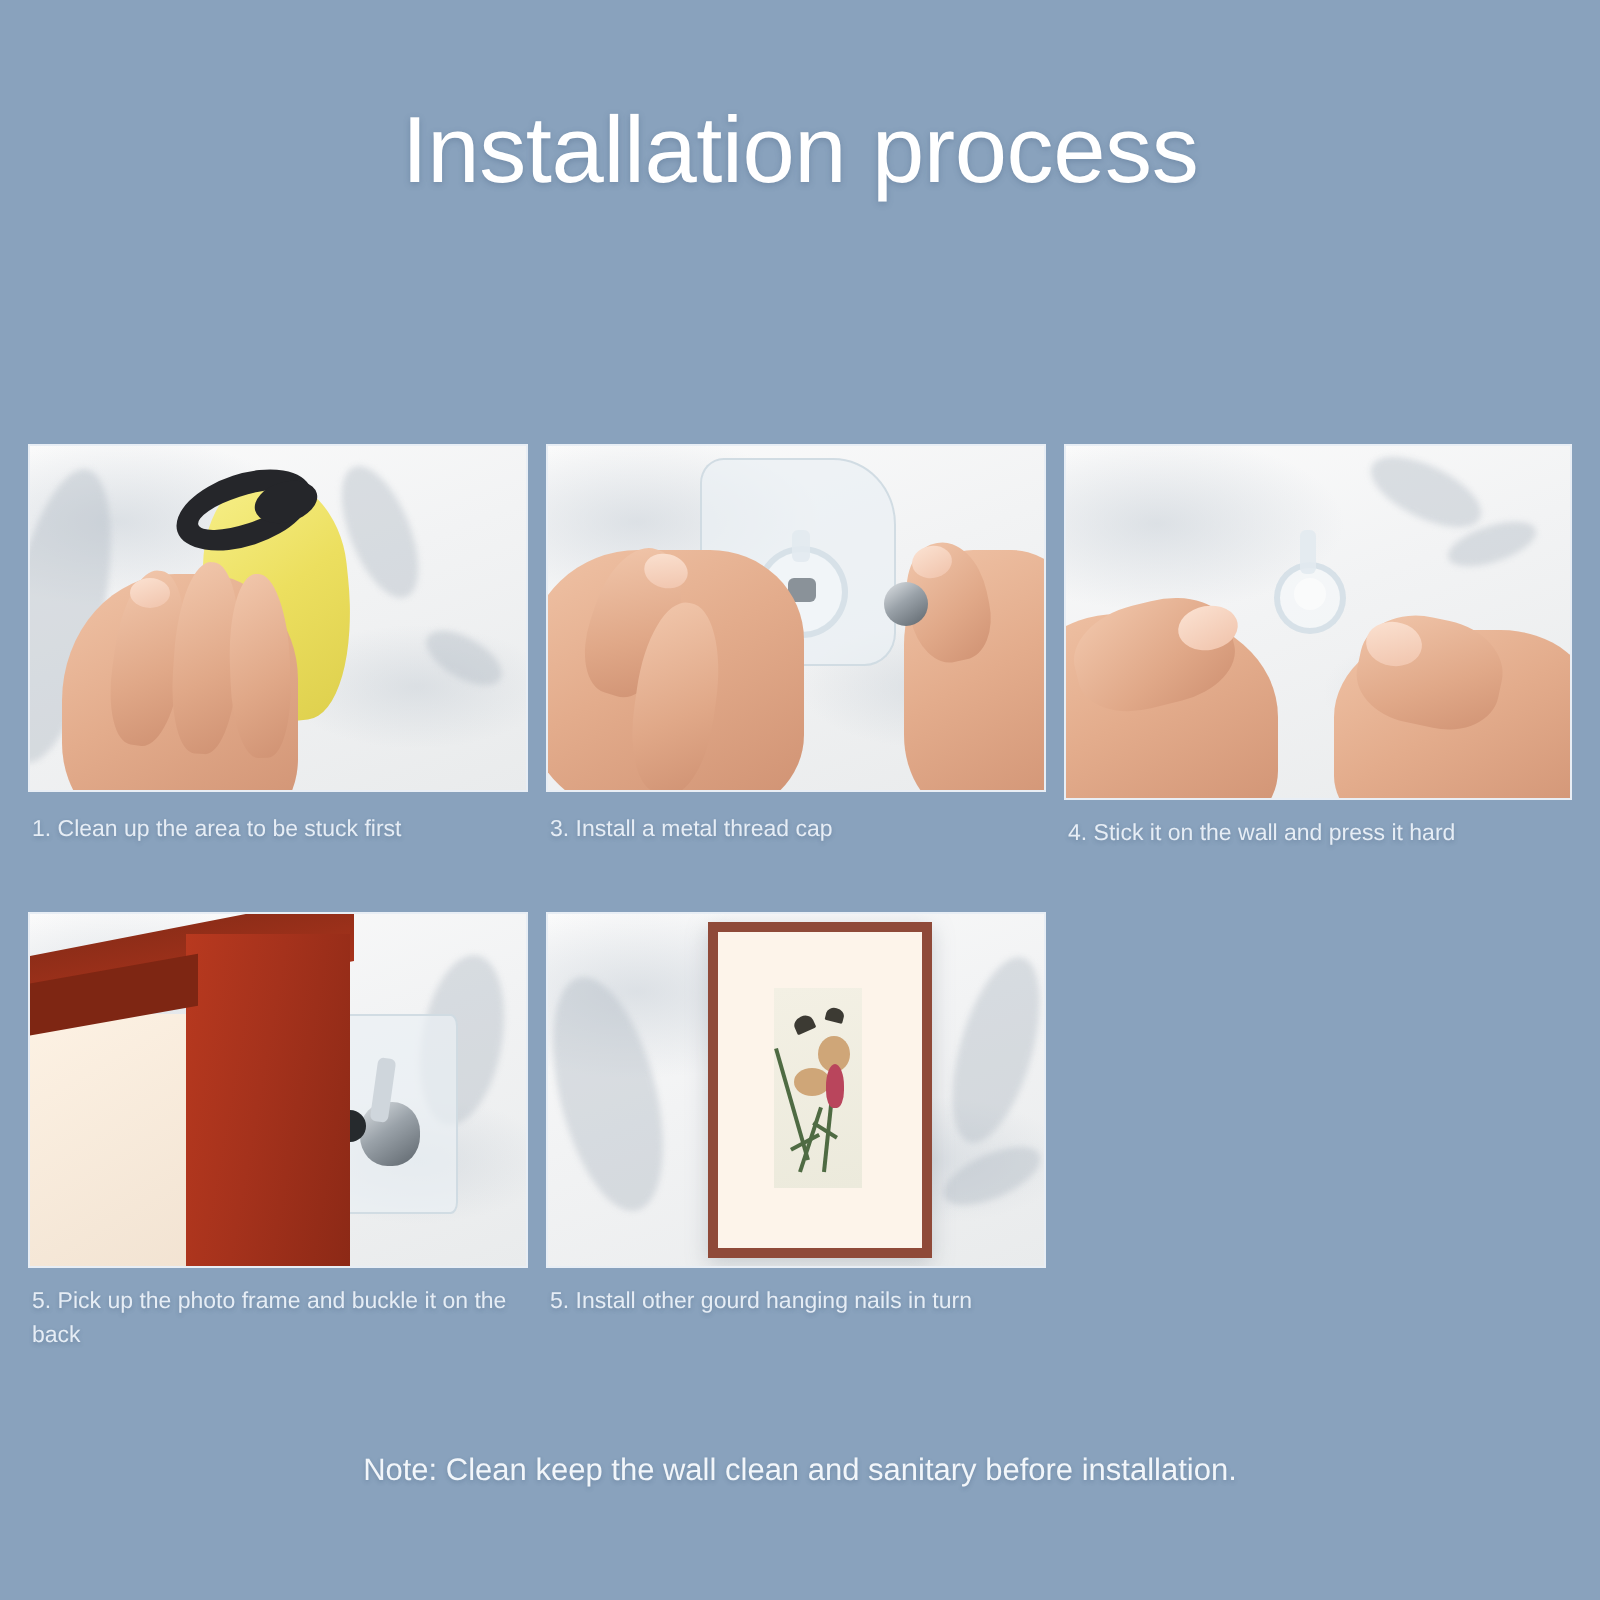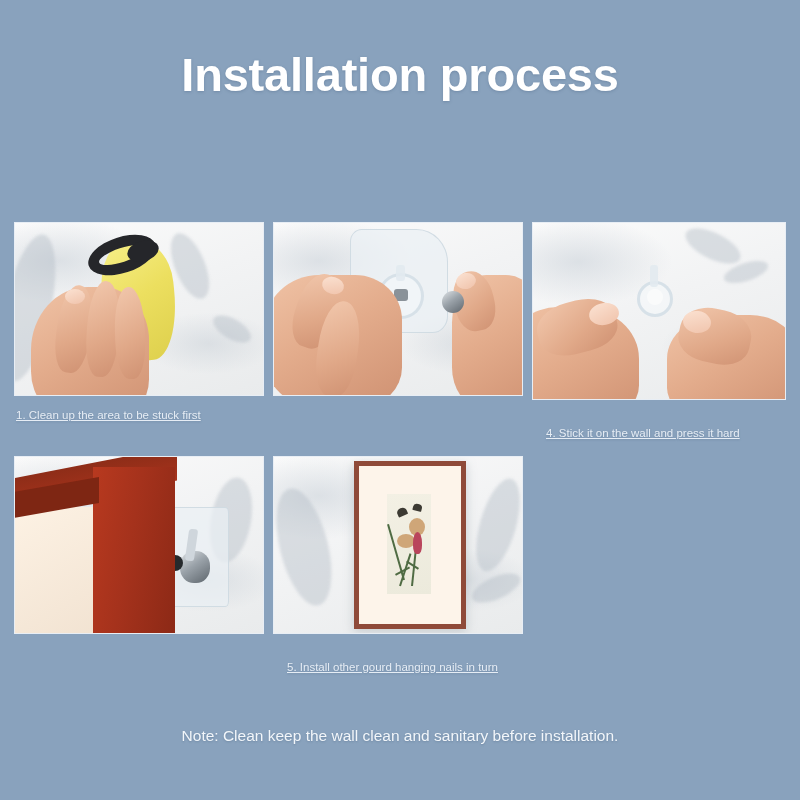--- a/index.html
+++ b/index.html
@@ -20,21 +20,21 @@
   .title-block {
     position: absolute;
     top: 42px;
     left: 0;
     width: 800px;
     text-align: center;
   }
   .title-line {
     color: #ffffff;
     font-size: 47px;
-    font-weight: bold;
+    font-weight: normal;
     line-height: 1.42;
     letter-spacing: -0.2px;
     text-shadow: 0 1px 3px rgba(70,95,125,0.35);
     text-align: center;
   }
 
   
   .steps-grid {
     position: absolute;
     top: 222px;
@@ -57,23 +57,22 @@
   }
   .row2 .photo { height: 178px; }
 
   .caption {
     color: #e6edf5;
     font-size: 11.5px;
     line-height: 1.5;
     padding: 11px 2px 0 2px;
     min-height: 56px;
     text-shadow: 0 1px 2px rgba(60,85,115,0.3);
-    text-decoration: underline;
-  }
-  .row2 .caption { padding-top: 25px; margin-left: 12px; }
+  }
+  .row2 .caption { padding-top: 9px; }
 
   
   .footer-note {
     position: absolute;
     top: 727px;
     left: 0;
     width: 800px;
     text-align: center;
     color: #f2f6fa;
     font-size: 15.5px;
@@ -253,20 +252,21 @@
       <div class="hand" style="left:-10px;top:52px;width:138px;height:132px;border-radius:40% 34% 30% 38%;"></div>
       <div class="finger" style="left:22px;top:50px;width:42px;height:76px;transform:rotate(18deg);"></div>
       <div class="finger" style="left:44px;top:78px;width:40px;height:96px;transform:rotate(8deg);"></div>
       <div class="nail" style="left:48px;top:54px;width:22px;height:17px;transform:rotate(14deg);"></div>
 
       <div class="hand" style="left:178px;top:52px;width:96px;height:132px;border-radius:36% 44% 30% 30%;"></div>
       <div class="finger" style="left:180px;top:48px;width:40px;height:60px;transform:rotate(-12deg);"></div>
       <div class="nail" style="left:182px;top:50px;width:20px;height:16px;transform:rotate(-10deg);"></div>
       <div class="metal-cap" style="left:168px;top:68px;width:22px;height:22px;"></div>
     </div>
+    <div class="caption">3. Install a metal thread cap</div>
   </div>
 
   <div class="step-cell row2">
     <div class="photo">
       <div class="marble"></div>
       <div class="vein" style="left:150px;top:10px;width:60px;height:26px;transform:rotate(26deg);"></div>
       <div class="vein" style="left:190px;top:40px;width:46px;height:18px;transform:rotate(-18deg);"></div>
 
       <div class="hook-disc" style="left:104px;top:58px;width:36px;height:36px;"></div>
       <div class="hook-stem" style="left:117px;top:42px;width:8px;height:22px;"></div>
@@ -291,20 +291,21 @@
       <div class="hook-pad" style="left:152px;top:50px;width:62px;height:100px;border-radius:6%;"></div>
       <div class="metal-cap" style="left:165px;top:94px;width:30px;height:32px;border-radius:46%;"></div>
       <div style="position:absolute;left:172px;top:72px;width:9px;height:32px;background:#cfd6dc;border-radius:3px;transform:rotate(8deg);"></div>
       <div style="position:absolute;left:152px;top:98px;width:16px;height:16px;background:#262a2d;border-radius:50%;"></div>
 
       <div class="frame-top" style="left:-8px;top:6px;width:170px;height:34px;transform:skewY(-11deg);"></div>
       <div class="frame-side" style="left:78px;top:10px;width:82px;height:170px;"></div>
       <div class="frame-mat" style="left:-6px;top:50px;width:84px;height:130px;"></div>
       <div style="position:absolute;left:-8px;top:28px;width:92px;height:26px;background:#7e2613;transform:skewY(-10deg);"></div>
     </div>
+    <div class="caption">5. Pick up the photo frame and buckle it on the back</div>
   </div>
 
   <div class="step-cell row2">
     <div class="photo">
       <div class="marble"></div>
       <div class="vein" style="left:6px;top:30px;width:48px;height:120px;transform:rotate(-14deg);"></div>
       <div class="vein" style="left:206px;top:20px;width:36px;height:96px;transform:rotate(16deg);"></div>
       <div class="vein" style="left:196px;top:120px;width:52px;height:22px;transform:rotate(-24deg);"></div>
 
       <div class="pic-frame" style="left:80px;top:4px;width:112px;height:168px;">

